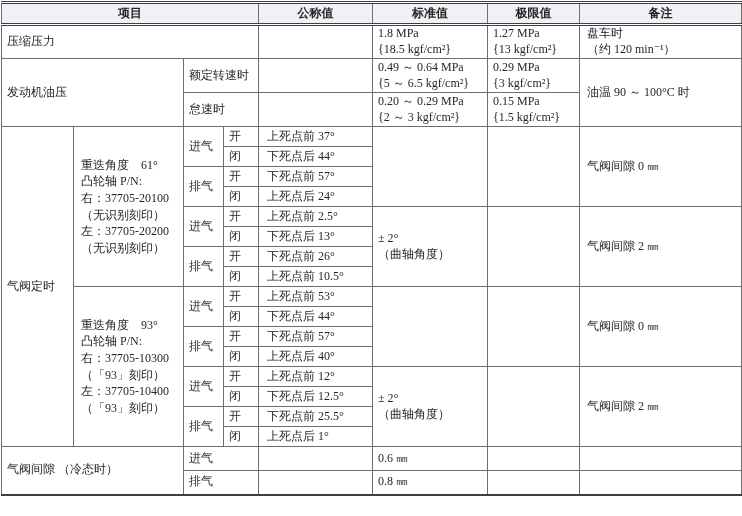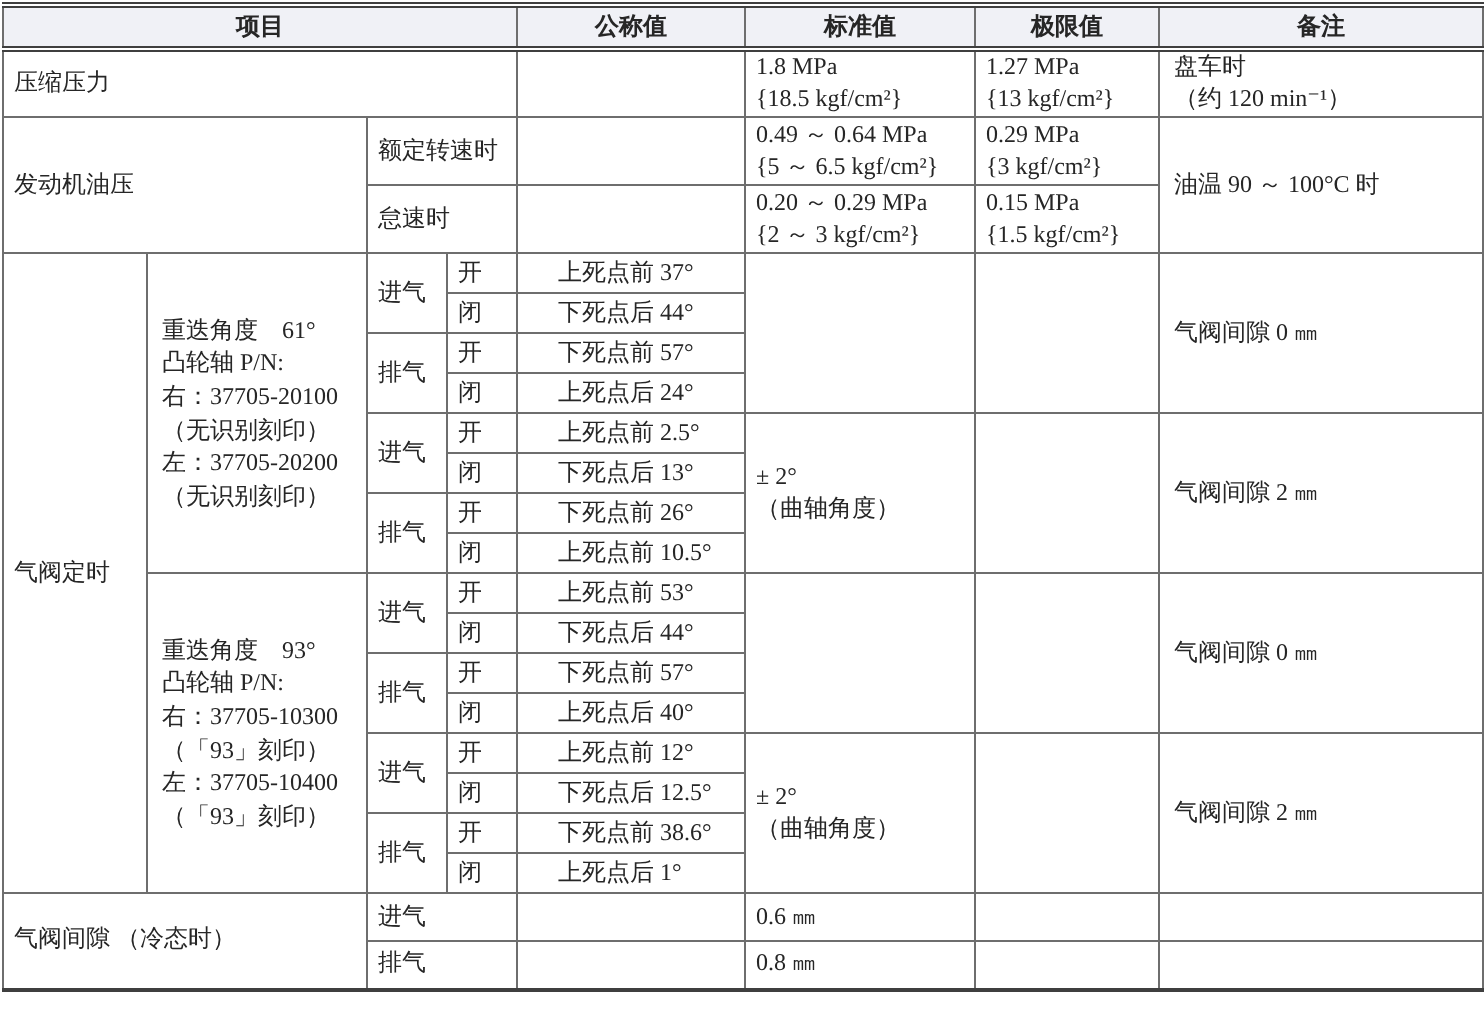--- a/index.html
+++ b/index.html
@@ -27,21 +27,21 @@
     text-align:center;
     border-bottom:3px double #3f3f3f;
     height:19px;
   }
   .rp{height:34px;}   
   .rh{height:20px;}   
   .rb{height:24px;}   
   .left{text-align:left;}
   .center{}
   .pre{white-space:pre-line;}
-  .valcell{text-align:left;padding-left:20px;}
+  .valcell{text-align:left;padding-left:8px;}
   .caminfo{white-space:pre-line;padding-left:7px;line-height:1.38;}
   .remark{text-align:left;padding-left:7px;}
 </style>
 </head>
 <body>
 
 <div class="page">
 <table>
   <colgroup>
     <col style="width:72px">
@@ -184,21 +184,21 @@
       <td rowspan="4"></td>
       <td rowspan="4" class="remark">气阀间隙 2 ㎜</td>
     </tr>
     <tr class="rh">
       <td class="center">闭</td>
       <td class="valcell">下死点后 12.5°</td>
     </tr>
     <tr class="rh">
       <td rowspan="2" class="center">排气</td>
       <td class="center">开</td>
-      <td class="valcell">下死点前 38.6°</td>
+      <td class="valcell">下死点前 25.5°</td>
     </tr>
     <tr class="rh">
       <td class="center">闭</td>
       <td class="valcell">上死点后 1°</td>
     </tr>
 
     <tr class="rb">
       <td colspan="2" rowspan="2" class="left">气阀间隙 （冷态时）</td>
       <td colspan="2" class="left">进气</td>
       <td></td>

